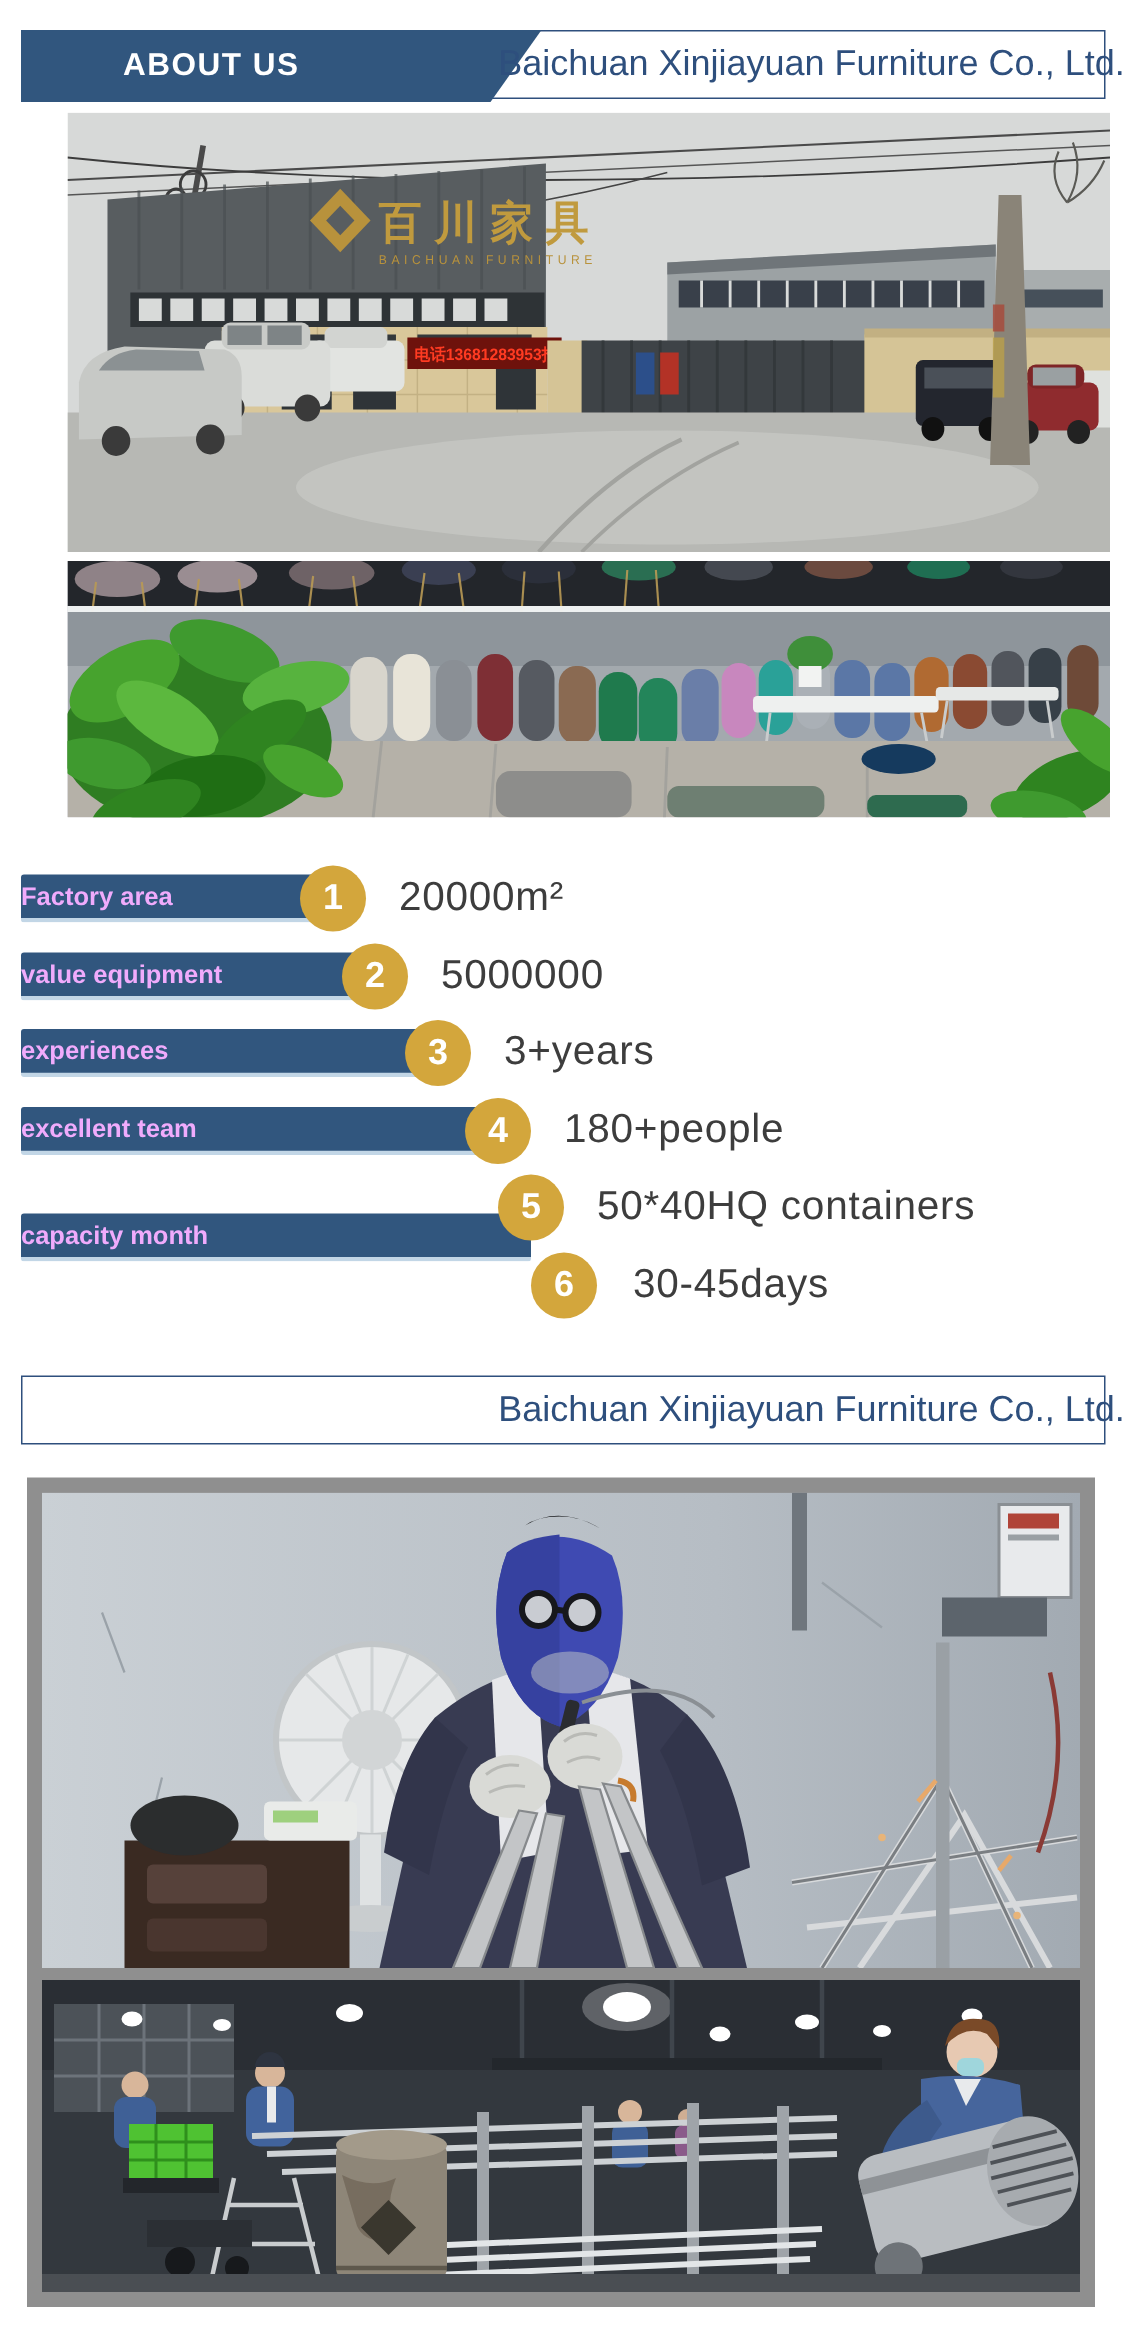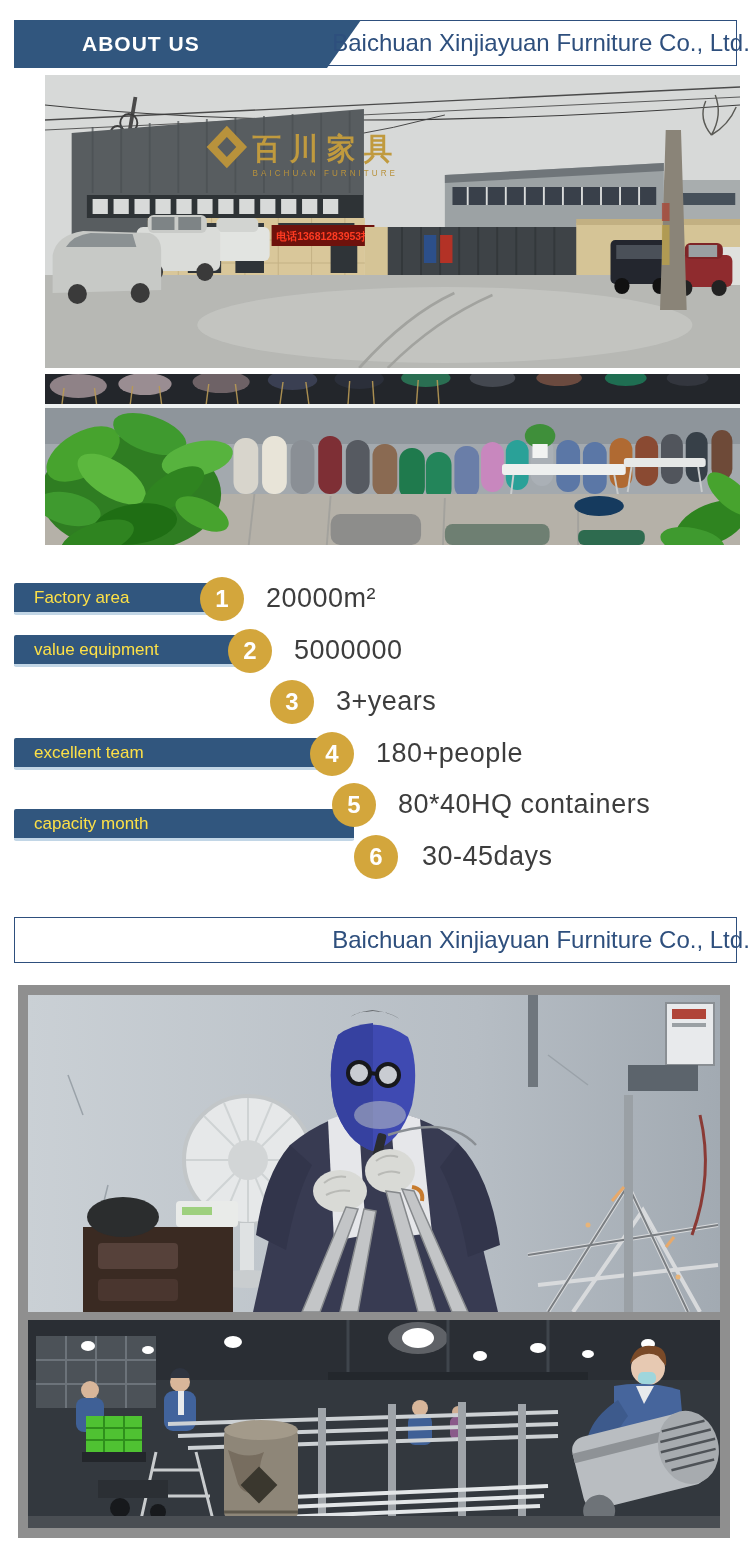--- a/index.html
+++ b/index.html
@@ -47,21 +47,21 @@
   .photo svg{display:block;width:100%;height:100%;}
 
   
   .stat-row{position:absolute;left:14px;height:44px;width:720px;}
   .stat-bar{
     position:absolute;left:0;top:6px;height:32px;
     background:var(--primary-blue);border-radius:2px;
     border-bottom:3px solid var(--bar-underline);
     display:flex;align-items:center;
   }
-  .stat-label{color:#fde047;font-size:17px;font-weight:normal;padding-left:20px;white-space:nowrap;}
+  .stat-label{color:#f0abfc;font-size:17px;font-weight:bold;white-space:nowrap;}
   .stat-badge{
     position:absolute;top:0;width:44px;height:44px;border-radius:50%;
     background:var(--badge-gold);
     display:flex;align-items:center;justify-content:center;
     color:#fff;font-size:24px;font-weight:bold;
   }
   .stat-value{
     position:absolute;top:50%;transform:translateY(-53%);
     color:var(--value-gray);font-size:27px;letter-spacing:.5px;white-space:nowrap;
   }
@@ -352,36 +352,39 @@
   <div class="stat-value">20000m²</div>
 </div>
 <div class="stat-row" id="row2">
   <div class="stat-bar">
       <span class="stat-label">value equipment</span>
     </div>
   <div class="stat-badge">2</div>
   <div class="stat-value">5000000</div>
 </div>
 <div class="stat-row" id="row3">
+  <div class="stat-bar">
+      <span class="stat-label">experiences</span>
+    </div>
   <div class="stat-badge">3</div>
   <div class="stat-value">3+years</div>
 </div>
 <div class="stat-row" id="row4">
   <div class="stat-bar">
       <span class="stat-label">excellent team</span>
     </div>
   <div class="stat-badge">4</div>
   <div class="stat-value">180+people</div>
 </div>
 <div class="stat-row" id="row5">
   <div class="stat-bar">
       <span class="stat-label">capacity month</span>
     </div>
   <div class="stat-badge">5</div>
-  <div class="stat-value">80*40HQ containers</div>
+  <div class="stat-value">50*40HQ containers</div>
 </div>
 <div class="stat-row" id="row6">
   <div class="stat-badge">6</div>
   <div class="stat-value">30-45days</div>
 </div>
 
 <div class="sec-header" id="factory-header">
   <div class="sec-company">Baichuan Xinjiayuan Furniture Co., Ltd.</div>
 </div>
 

